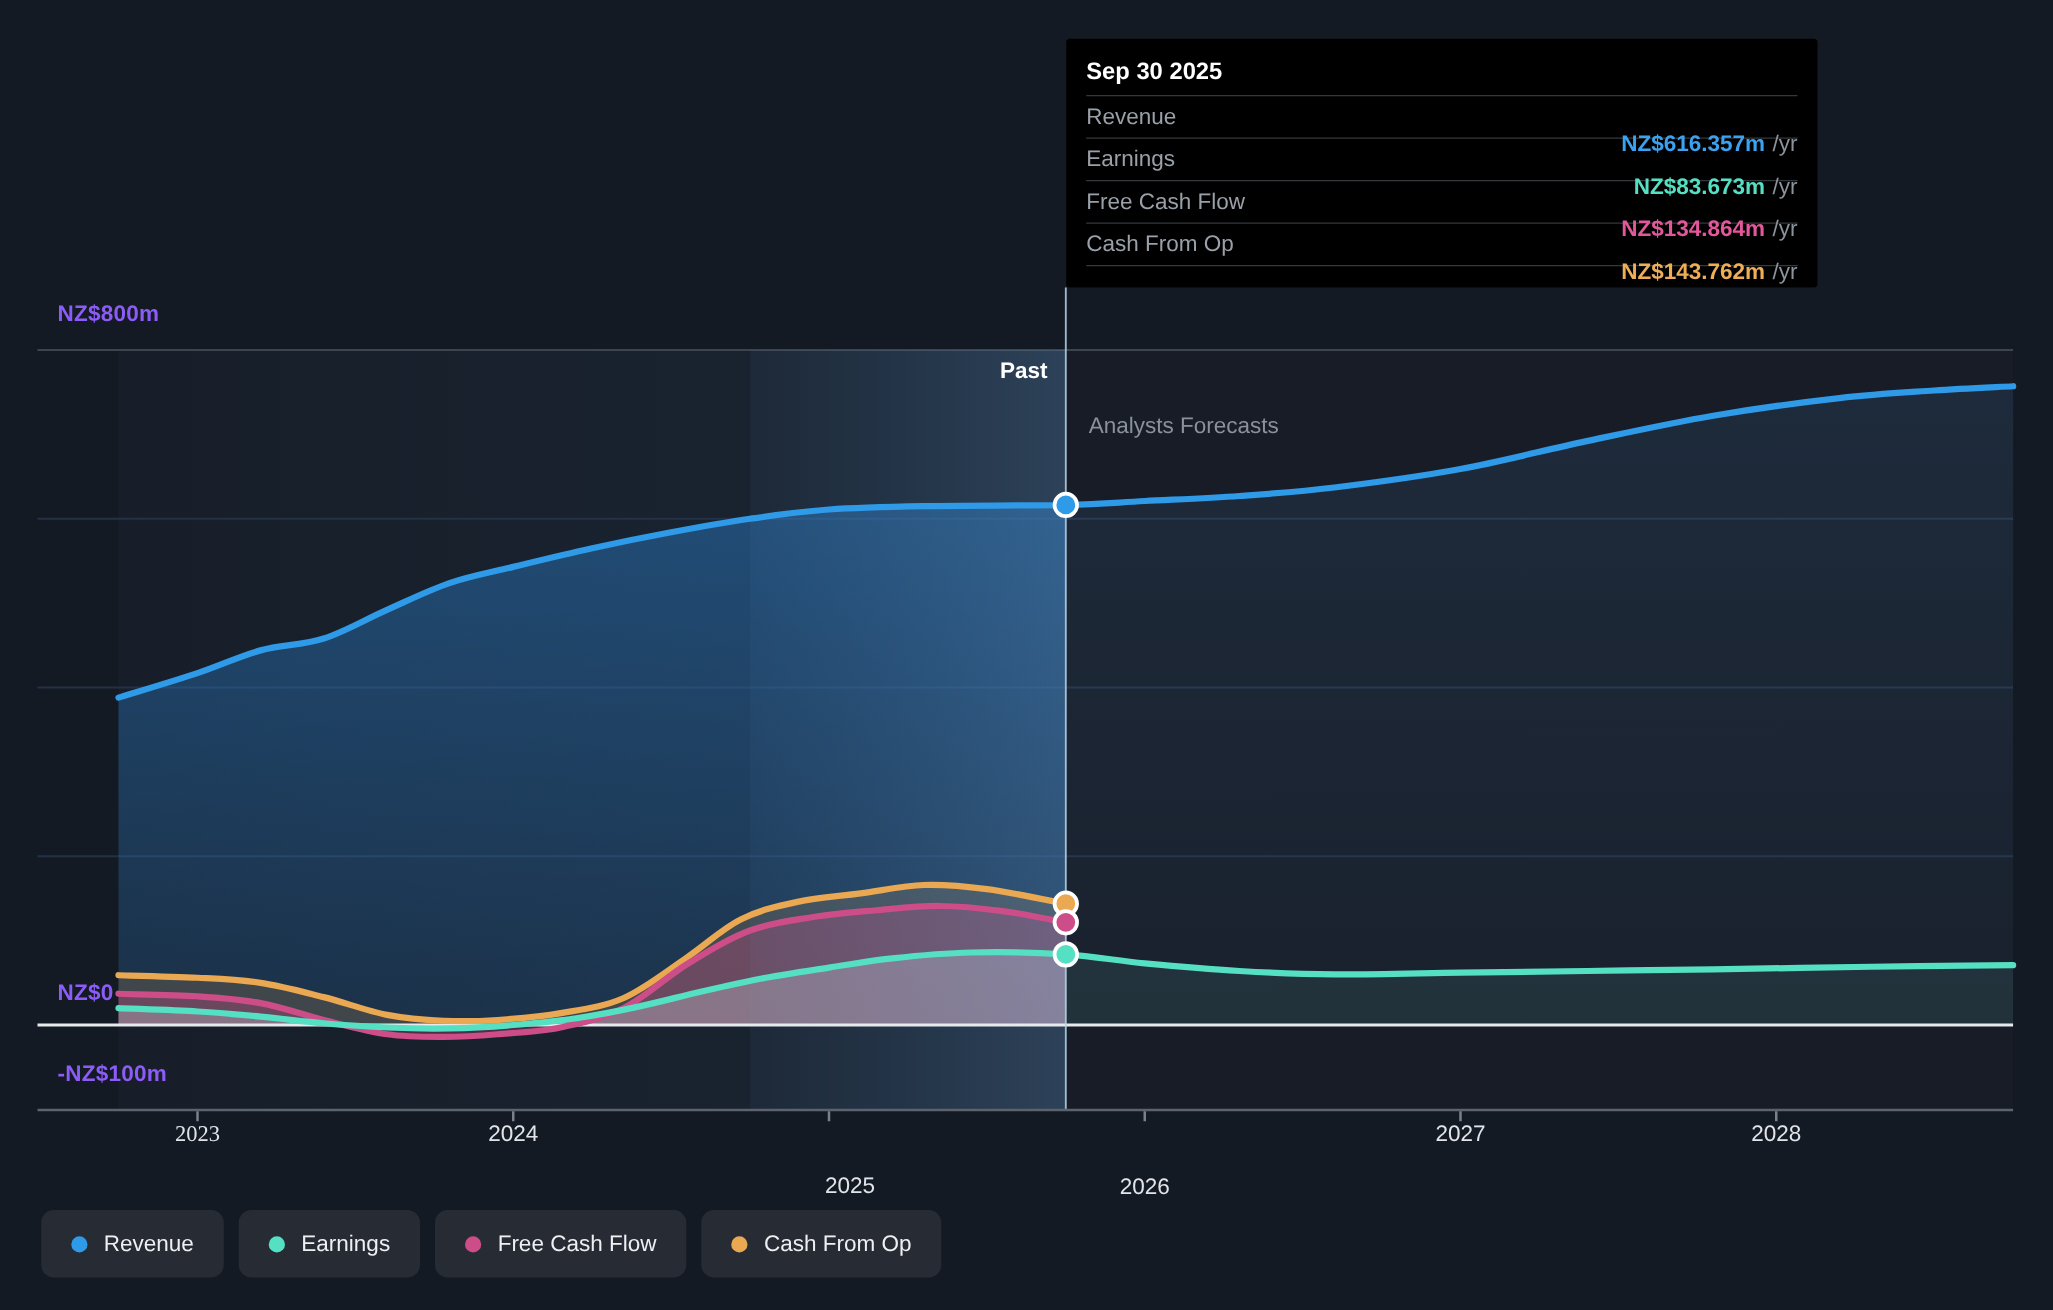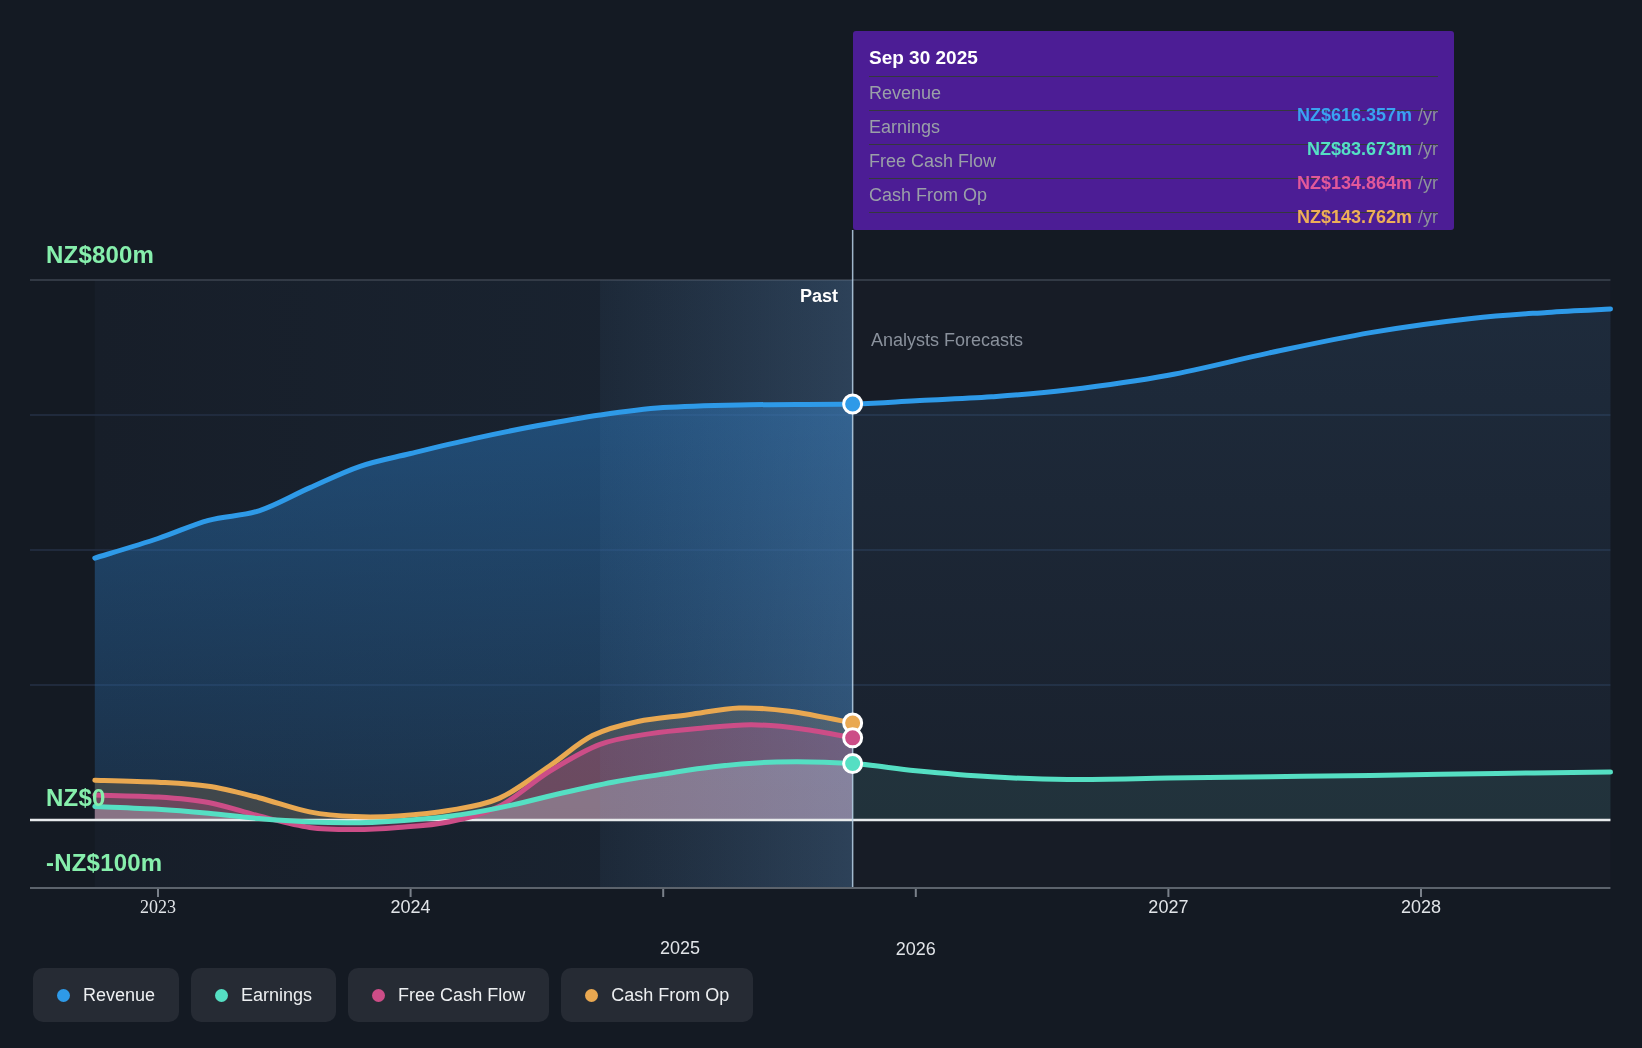--- a/index.html
+++ b/index.html
@@ -4,42 +4,42 @@
 <style>
   html,body{margin:0;padding:0;}
   body{
     width:1642px;height:1048px;position:relative;overflow:hidden;
     background:#141a23;
     font-family:"Liberation Sans","DejaVu Sans",sans-serif;
     -webkit-font-smoothing:antialiased;
   }
   #chart{position:absolute;left:0;top:0;}
   .ylab{
-    position:absolute;left:46px;font-size:24px;font-weight:600;color:#86efac;
+    position:absolute;left:46px;font-size:18px;font-weight:600;color:#8b5cf6;
     letter-spacing:.2px;
   }
   #ylab-top{top:241px;}
   #ylab-zero{top:784px;}
   #ylab-neg{top:849px;}
   #past-label{
     position:absolute;left:700px;width:138px;top:286px;text-align:right;
     font-size:18px;font-weight:600;color:#ffffff;
   }
   #forecast-label{
     position:absolute;left:871px;top:286px;
     font-size:18px;font-weight:400;color:#8a919c;margin-top:44px;
   }
   .xlab{
     position:absolute;top:897px;transform:translateX(-50%);
     font-size:18px;font-weight:500;color:#e1e4e8;
   }
   
   .tooltip{
     position:absolute;left:853px;top:31px;width:601px;height:199px;
-    background:#4c1d95;border-radius:3px;box-sizing:border-box;
+    background:#000000;border-radius:3px;box-sizing:border-box;
     padding:10px 16px 0 16px;z-index:5;
   }
   .tt-title{
     font-size:19px;font-weight:700;color:#ffffff;height:35px;line-height:33px;
     border-bottom:1px solid #35383d;
   }
   .tt-row{
     height:33px;display:flex;align-items:center;justify-content:space-between;
     border-bottom:1px solid #35383d;font-size:18px;
   }

